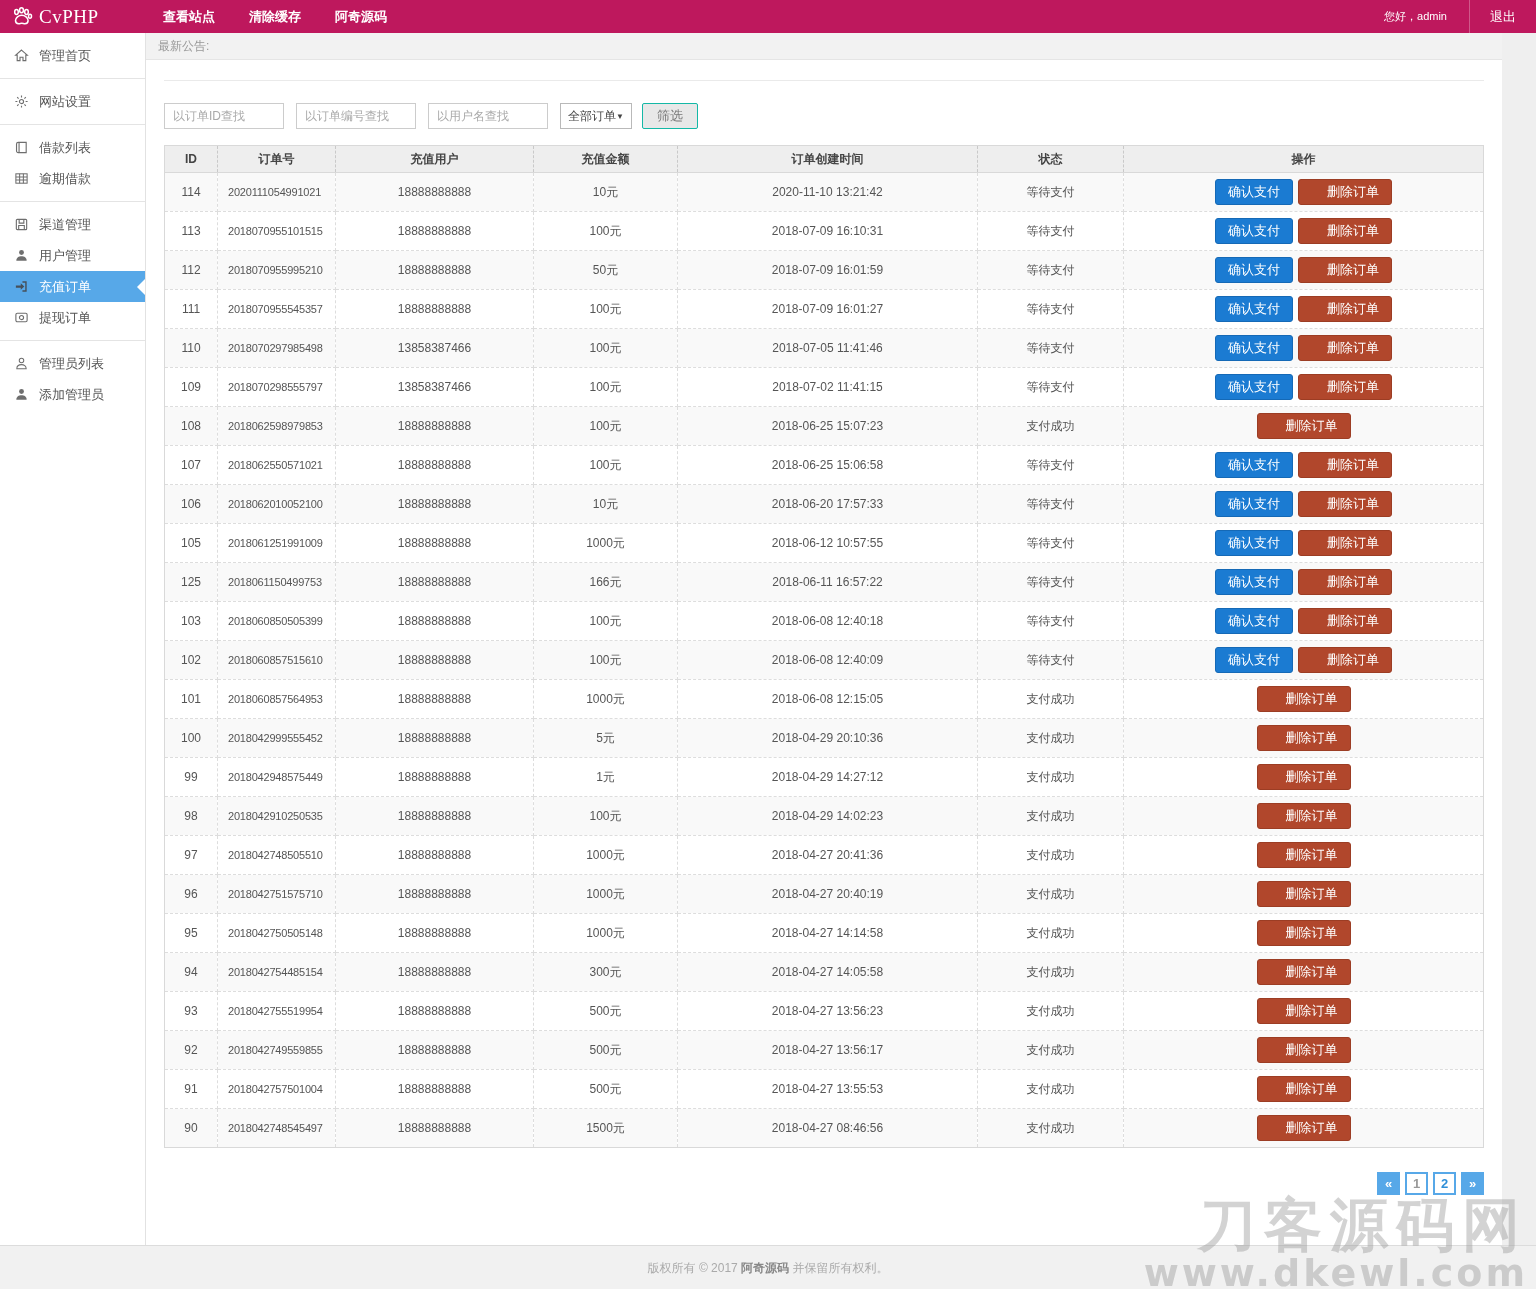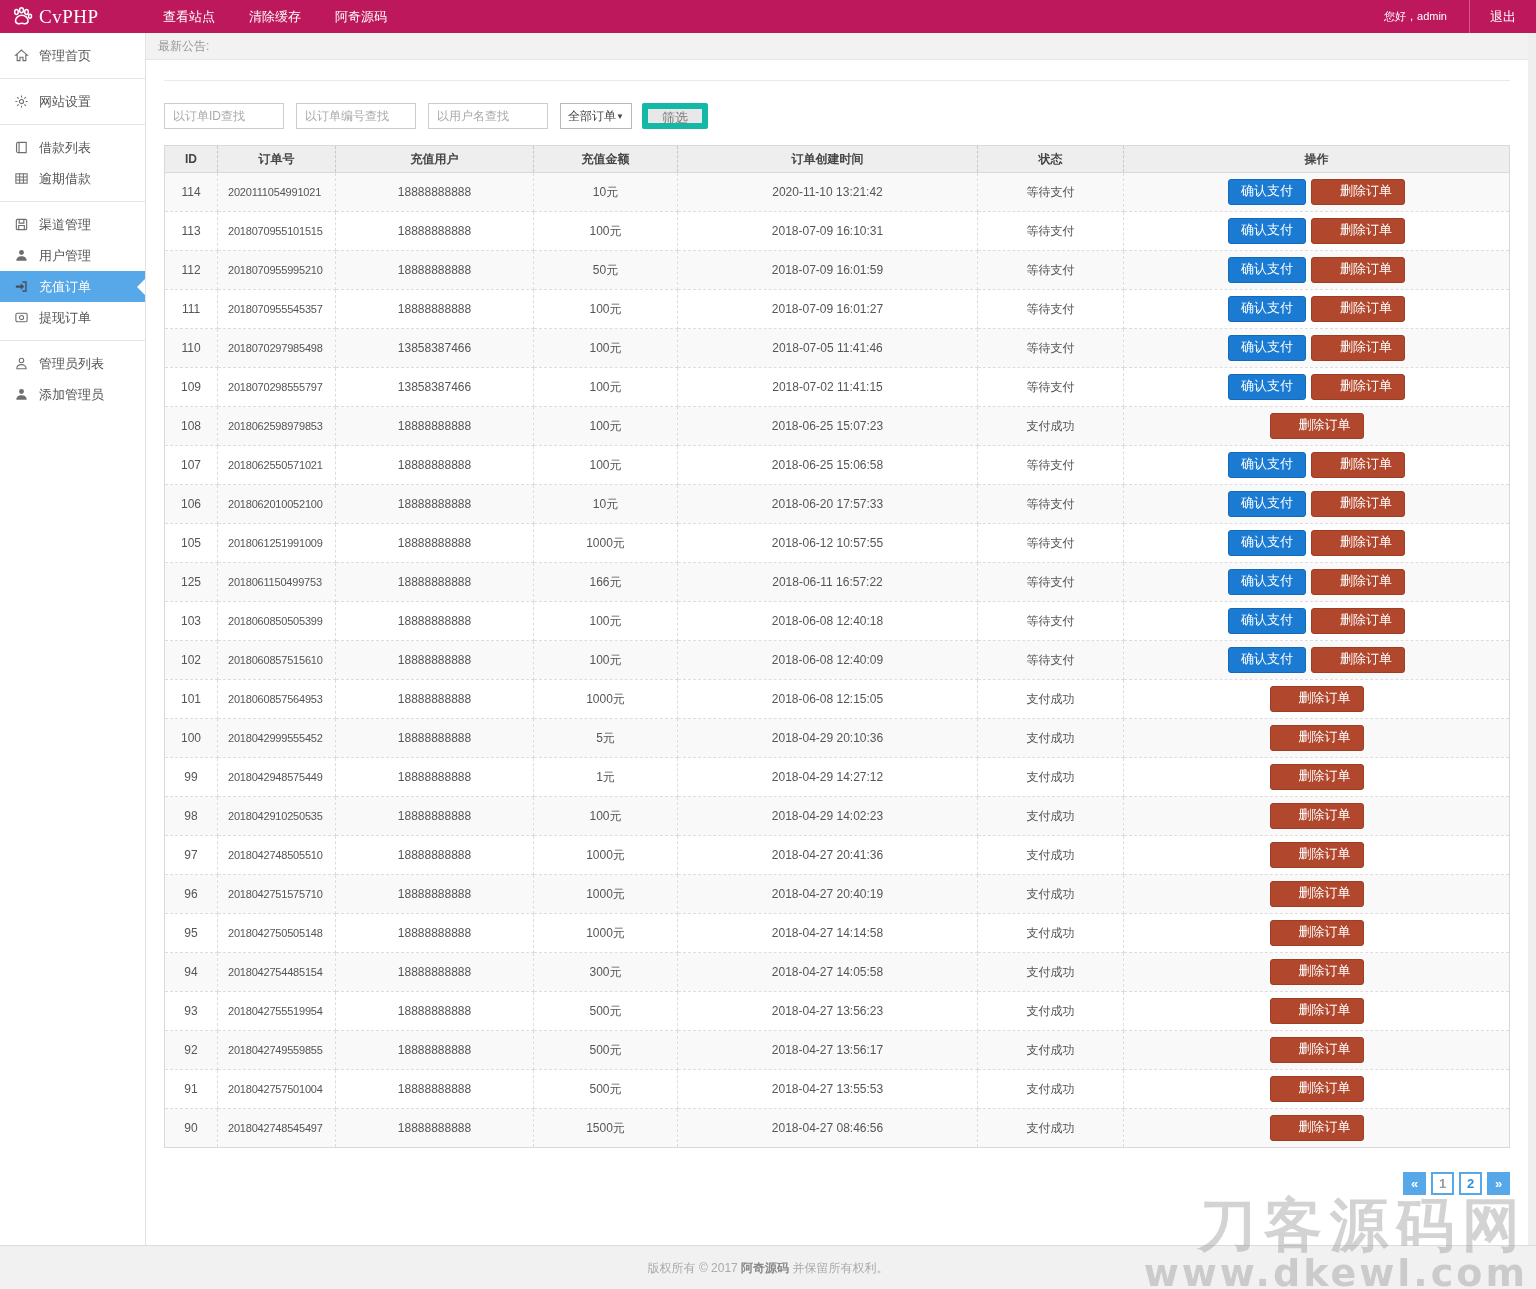--- a/index.html
+++ b/index.html
@@ -8,21 +8,21 @@
     position:relative; width:1536px; height:1289px; overflow:hidden;
     background:#efefef; font-family:"Liberation Sans", sans-serif;
   }
 
   
   .navbar { display:flex; align-items:stretch; height:33px; background:#be185d; color:#fff; }
   .logo { width:146px; display:flex; align-items:center; padding-left:10px; }
   .logo-text { font-family:"Liberation Serif", serif; font-size:19px; color:#fff; letter-spacing:.5px; }
   .logo-paw { width:24px; height:24px; margin-right:5px; }
   .nav-menu { display:flex; }
-  .nav-menu-item { line-height:33px; padding:0 17px; font-size:13px; cursor:pointer; }
+  .nav-menu-item { line-height:33px; padding:0 17px; font-size:13px; cursor:pointer;font-weight:bold; }
   .nav-right { margin-left:auto; display:flex; }
   .nav-greeting { line-height:33px; padding:0 22px; font-size:11px; }
   .nav-logout { line-height:33px; padding:0 20px; font-size:13px; border-left:1px solid rgba(255,255,255,.28); cursor:pointer; }
 
   
   .body-row { display:flex; height:1212px; }
 
   
   .sidebar { width:146px; background:#fff; border-right:1px solid #e2e2e2; }
   .side-group { padding:7px 0; }
@@ -30,51 +30,51 @@
   .side-item { position:relative; height:31px; display:flex; align-items:center; gap:10px;
                padding-left:14px; font-size:13px; color:#555; cursor:pointer; }
   .side-item .icon { width:15px; height:15px; color:#6e6e6e; flex:none; display:flex; }
   .side-item .icon svg { width:15px; height:15px; }
   .side-item.active { background:#57a8e8; color:#fff; }
   .side-item.active .icon { color:#47505a; }
   .side-item.active::after { content:""; position:absolute; right:0; top:50%; margin-top:-8px;
        border-top:8px solid transparent; border-bottom:8px solid transparent; border-right:8px solid #fff; }
 
   
-  .main { flex:1; margin-right:8px; display:flex; flex-direction:column; }
+  .main { flex:1; margin-right:34px; display:flex; flex-direction:column; }
   .announce { height:27px; line-height:27px; background:#f2f2f2; border-bottom:1px solid #e5e5e5;
               color:#999; font-size:12px; padding-left:12px; }
   .panel { background:#fff; flex:1; padding:0 18px; }
   .page-title { font-size:28px; color:#666; font-weight:300; margin-top:30px; }
   .title-rule { border:none; border-top:1px solid #eaeaea; margin-top:20px; }
 
   .filters { margin-top:22px; display:flex; align-items:center; }
   .filters input { width:120px; height:26px; border:1px solid #ccc; padding:0 8px; font-size:12px;
                    color:#555; margin-right:12px; font-family:inherit; }
   .filters input::placeholder { color:#a9a9a9; }
   .select-box { width:72px; height:26px; border:1px solid #b9b9b9; background:#fff; display:flex;
                 align-items:center; justify-content:space-between; padding:0 7px; font-size:12px;
                 color:#444; margin-right:10px; cursor:pointer; }
   .select-caret { font-size:8px; color:#444; }
-  .btn-filter { height:26px; padding:0 14px; background:#e8e8e8; border:6px solid #14b8a6;
+  .btn-filter { height:26px; padding:0 14px; background:#e8e8e8; border:1px solid #14b8a6;
                 color:#777; font-size:13px; border-radius:2px; cursor:pointer; font-family:inherit; }
 
   
   table.orders { margin-top:16px; width:100%; border-collapse:collapse; table-layout:fixed;
                  font-size:12px; color:#555; border:1px solid #d9d9d9; }
   .orders th { background:#eee; height:27px; font-size:12px; color:#444; font-weight:bold;
                border-right:1px dashed #c9c9c9; border-bottom:1px solid #d9d9d9; }
   .orders td { height:39px; text-align:center; border-right:1px dashed #ddd;
                border-bottom:1px dashed #ddd; white-space:nowrap; overflow:hidden; }
   .orders th:last-child, .orders td:last-child { border-right:none; }
   .orders tbody tr:nth-child(odd) td { background:#f9f9f9; }
   .orders td.cell-order { text-align:left; padding-left:10px; font-size:11px; letter-spacing:-.2px; }
 
   .btn { display:inline-block; height:26px; line-height:24px; padding:0 12px; border-radius:3px;
-         color:#fff; font-size:13px; cursor:pointer; font-family:Liberation Mono, monospace; }
+         color:#fff; font-size:13px; cursor:pointer; font-family:Liberation Sans, sans-serif; }
   .btn-confirm { background:#1b7bd2; border:1px solid #1569b6; }
   .btn-delete  { background:#b1472c; border:1px solid #9c3d24;padding-left:28px; }
   .btn + .btn { margin-left:5px; }
 
   
   .pagination { margin-top:24px; padding-bottom:26px; text-align:right; }
   .page-btn { display:inline-block; min-width:23px; height:23px; line-height:23px; text-align:center;
               font-size:13px; margin-left:5px; vertical-align:middle; cursor:pointer; font-weight:bold; }
   .page-solid { background:#57a8e8; color:#fff; }
   .page-num { background:#fff; border:2px solid #57a8e8; line-height:19px; height:23px; min-width:23px; }

